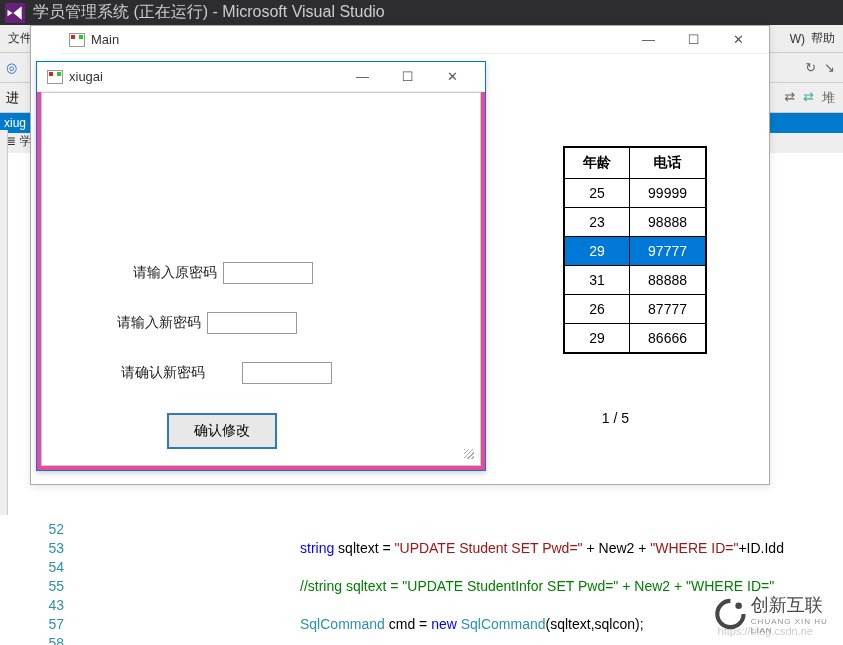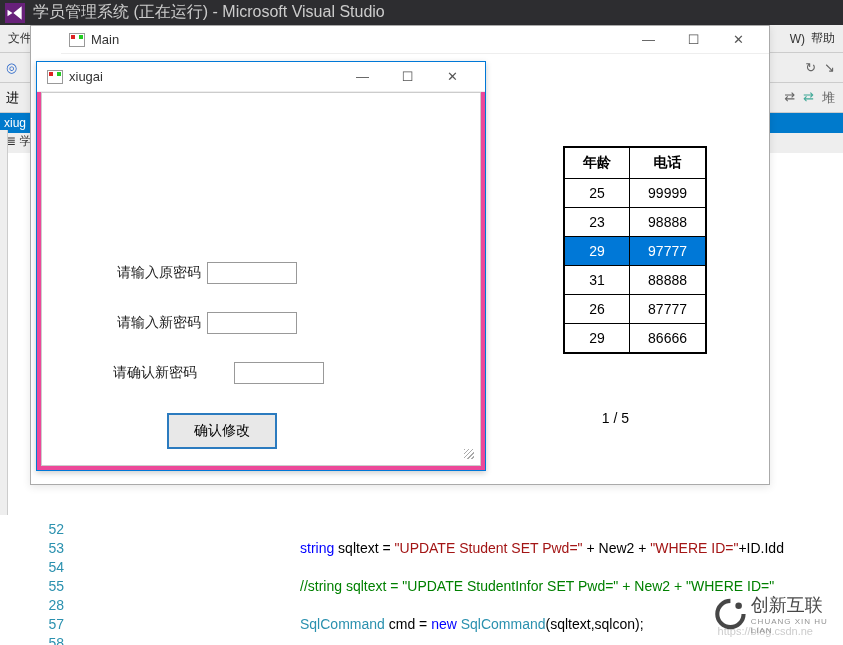--- a/index.html
+++ b/index.html
@@ -112,21 +112,21 @@
   <span>学</span>
 </div>
 
 <div class="side-sep"></div>
 
 <div class="code-gutter">
   <div>52</div>
   <div>53</div>
   <div>54</div>
   <div>55</div>
-  <div>28</div>
+  <div>43</div>
   <div>57</div>
   <div>58</div>
 </div>
 
 <div class="code-area">
 <div><span class="kw">string</span><span> sqltext = </span><span class="str">"UPDATE Student SET Pwd="</span><span> + New2 + </span><span class="str">"WHERE ID="</span><span>+ID.Idd</span></div>
 <div><span class="cmt">//string sqltext = "UPDATE StudentInfor SET Pwd=" + New2 + "WHERE ID="</span></div>
 <div><span class="type">SqlCommand</span><span> cmd = </span><span class="kw">new</span><span class="type"> SqlCommand</span><span>(sqltext,sqlcon);</span></div>
 
 
@@ -189,29 +189,29 @@
     <div class="window-controls">
       <div>—</div>
       <div>☐</div>
       <div>✕</div>
     </div>
   </div>
   <div class="xiugai-client">
     <div class="resize-grip"></div>
   </div>
 
-  <div class="form-row" style="left:80px; top:200px;">
+  <div class="form-row" style="left:96px; top:200px;">
     <span class="form-label">请输入原密码</span>
     <input class="form-input" style="">
   </div>
   <div class="form-row" style="left:80px; top:250px;">
     <span class="form-label">请输入新密码</span>
     <input class="form-input" style="">
   </div>
-  <div class="form-row" style="left:76px; top:300px;gap:31px;">
+  <div class="form-row" style="left:84px; top:300px;gap:31px;">
     <span class="form-label">请确认新密码</span>
     <input class="form-input" style="">
   </div>
   <div class="confirm-btn">确认修改</div>
 </div>
 
 <div class="watermark">https://blog.csdn.ne</div>
 <div class="logo-box">
   <svg viewBox="0 0 40 40">
       <path d="M20 4 A16 16 0 1 0 36 20" stroke="#333" stroke-width="5" fill="none"></path>

